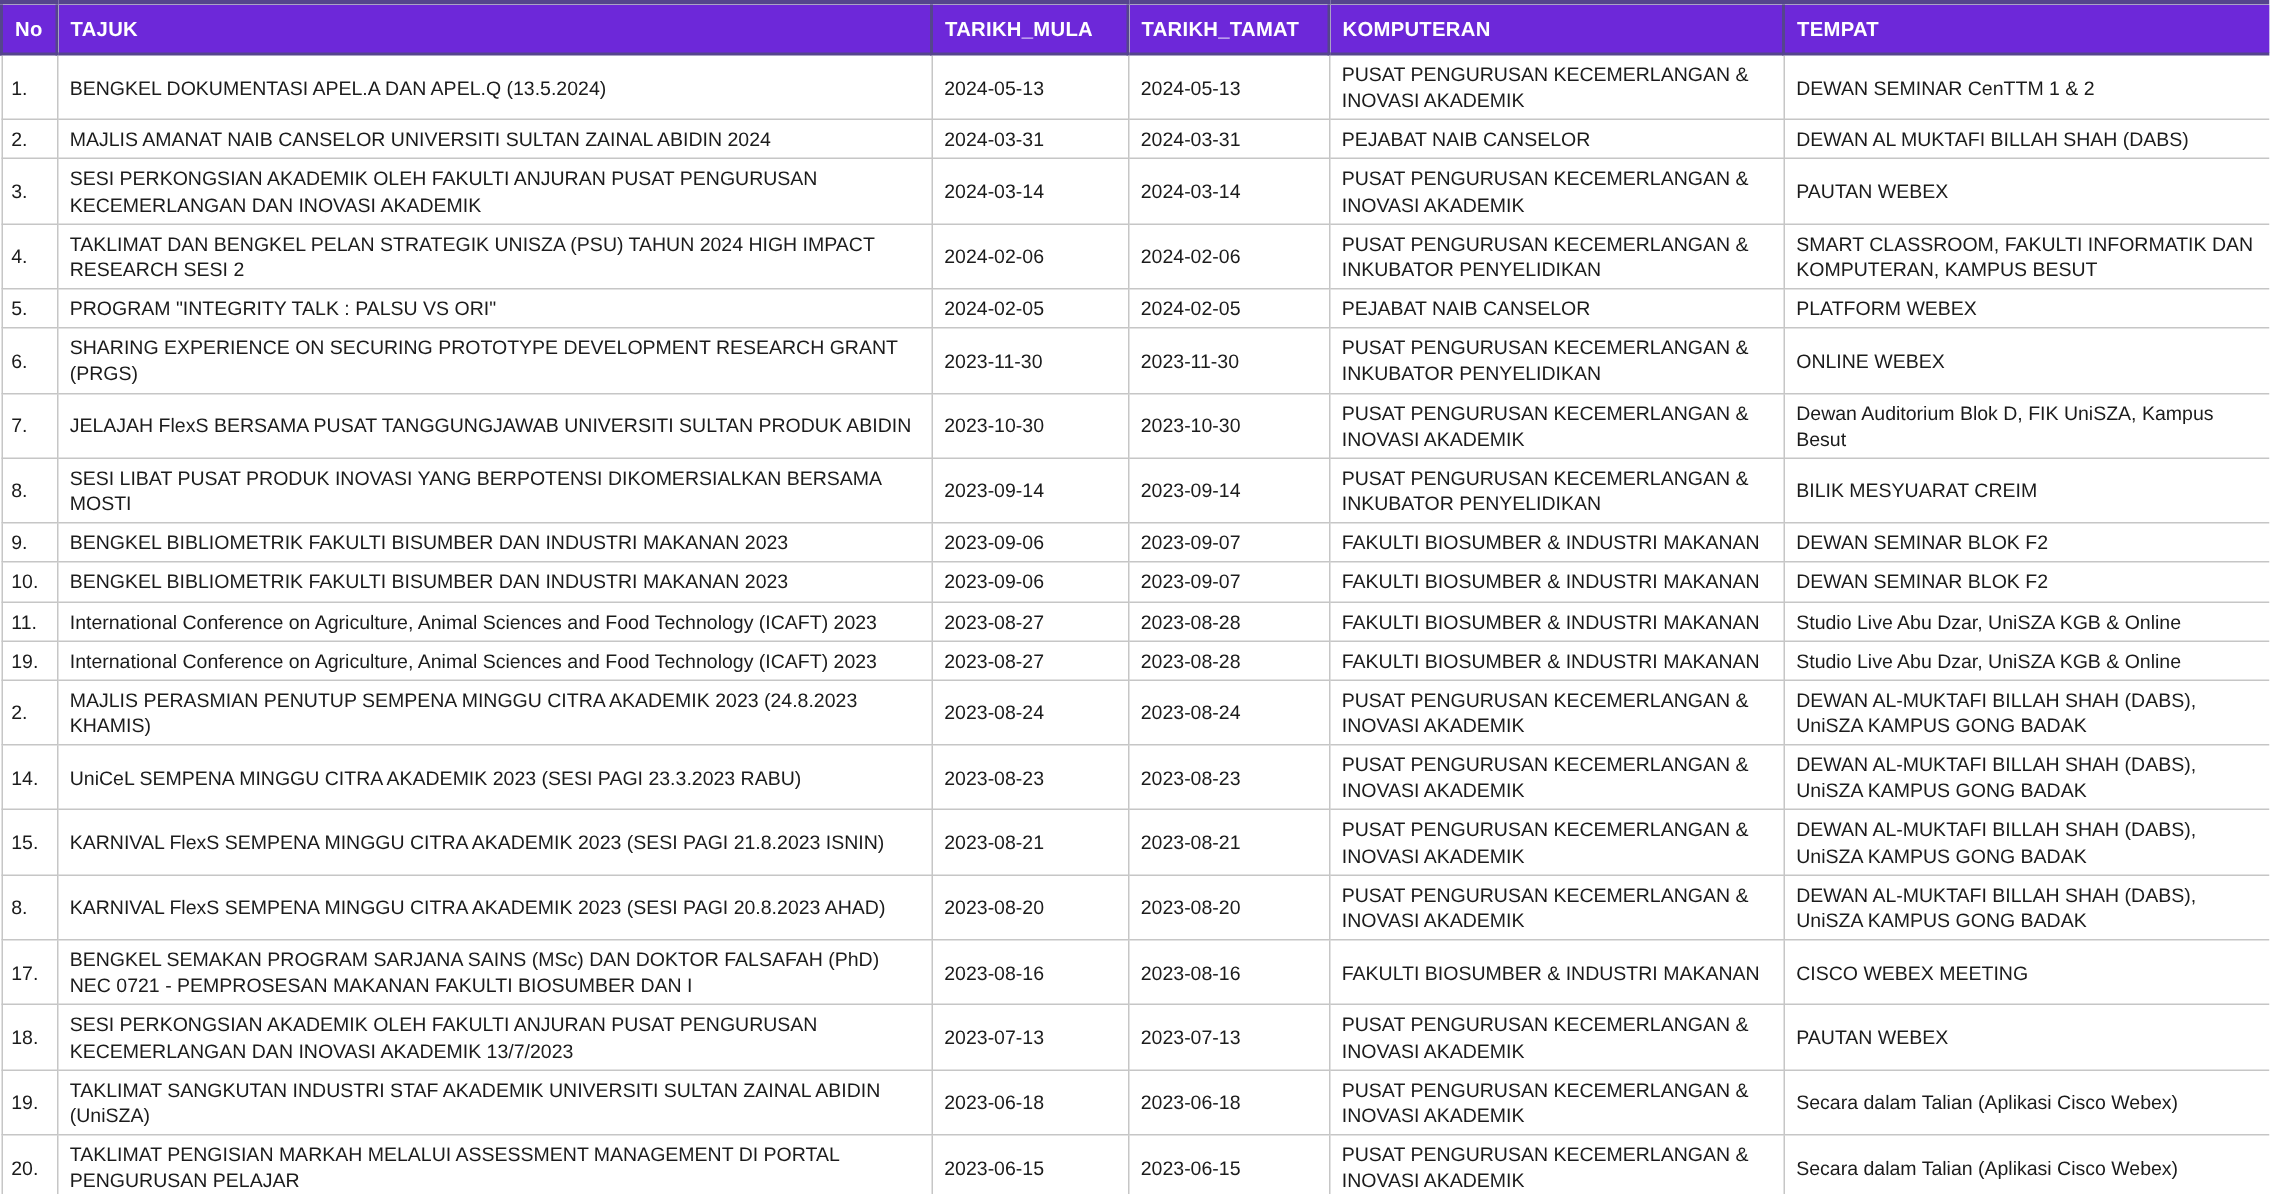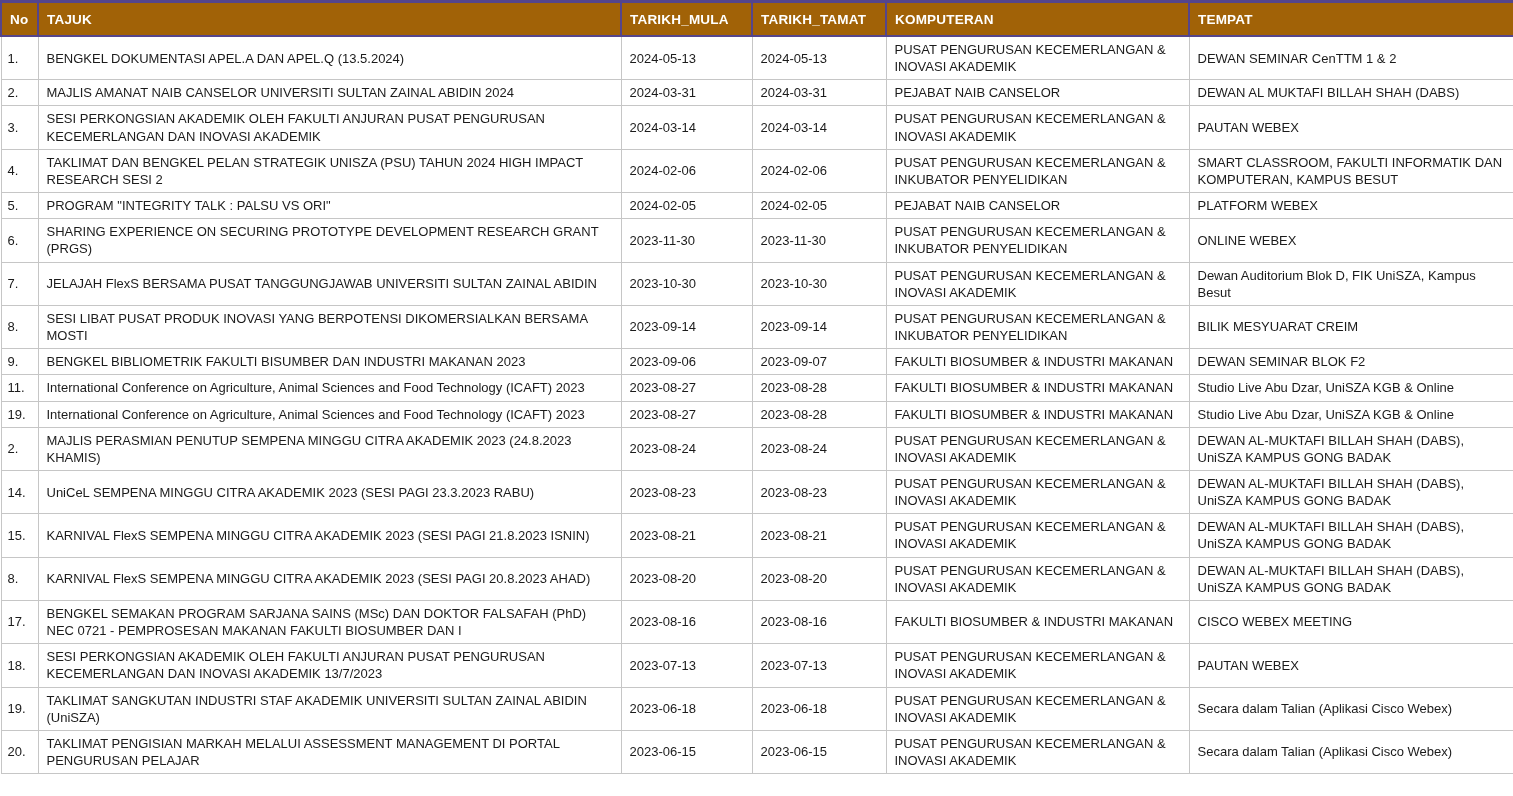--- a/index.html
+++ b/index.html
@@ -14,21 +14,21 @@
     background: #ffffff;
     overflow: hidden;
   }
   table.events {
     width: 1513px;
     table-layout: fixed;
     border-collapse: collapse;
     border-spacing: 0;
   }
   table.events thead th {
-    background: #a16207;
+    background: #6d28d9;
     color: #ffffff;
     font-weight: bold;
     font-size: 13.5px;
     text-align: left;
     vertical-align: middle;
     padding: 9px 8px 8px 8px;
     border: 2px solid #55458c;
     border-top-width: 3px;
     letter-spacing: 0.2px;
     white-space: nowrap;
@@ -126,21 +126,21 @@
         <tr>
           <td class="col-no">6.</td>
           <td class="col-tajuk">SHARING EXPERIENCE ON SECURING PROTOTYPE DEVELOPMENT RESEARCH GRANT (PRGS)</td>
           <td class="col-tarikh-mula">2023-11-30</td>
           <td class="col-tarikh-tamat">2023-11-30</td>
           <td class="col-penganjur">PUSAT PENGURUSAN KECEMERLANGAN &amp; INKUBATOR PENYELIDIKAN</td>
           <td class="col-tempat">ONLINE WEBEX</td>
         </tr>
         <tr>
           <td class="col-no">7.</td>
-          <td class="col-tajuk">JELAJAH FlexS BERSAMA PUSAT TANGGUNGJAWAB UNIVERSITI SULTAN ZAINAL ABIDIN</td>
+          <td class="col-tajuk">JELAJAH FlexS BERSAMA PUSAT TANGGUNGJAWAB UNIVERSITI SULTAN PRODUK ABIDIN</td>
           <td class="col-tarikh-mula">2023-10-30</td>
           <td class="col-tarikh-tamat">2023-10-30</td>
           <td class="col-penganjur">PUSAT PENGURUSAN KECEMERLANGAN &amp; INOVASI AKADEMIK</td>
           <td class="col-tempat">Dewan Auditorium Blok D, FIK UniSZA, Kampus Besut</td>
         </tr>
         <tr>
           <td class="col-no">8.</td>
           <td class="col-tajuk">SESI LIBAT PUSAT PRODUK INOVASI YANG BERPOTENSI DIKOMERSIALKAN BERSAMA MOSTI</td>
           <td class="col-tarikh-mula">2023-09-14</td>
           <td class="col-tarikh-tamat">2023-09-14</td>
@@ -149,20 +149,28 @@
         </tr>
         <tr>
           <td class="col-no">9.</td>
           <td class="col-tajuk">BENGKEL BIBLIOMETRIK FAKULTI BISUMBER DAN INDUSTRI MAKANAN 2023</td>
           <td class="col-tarikh-mula">2023-09-06</td>
           <td class="col-tarikh-tamat">2023-09-07</td>
           <td class="col-penganjur">FAKULTI BIOSUMBER &amp; INDUSTRI MAKANAN</td>
           <td class="col-tempat">DEWAN SEMINAR BLOK F2</td>
         </tr>
         <tr>
+          <td class="col-no">10.</td>
+          <td class="col-tajuk">BENGKEL BIBLIOMETRIK FAKULTI BISUMBER DAN INDUSTRI MAKANAN 2023</td>
+          <td class="col-tarikh-mula">2023-09-06</td>
+          <td class="col-tarikh-tamat">2023-09-07</td>
+          <td class="col-penganjur">FAKULTI BIOSUMBER &amp; INDUSTRI MAKANAN</td>
+          <td class="col-tempat">DEWAN SEMINAR BLOK F2</td>
+        </tr>
+        <tr>
           <td class="col-no">11.</td>
           <td class="col-tajuk">International Conference on Agriculture, Animal Sciences and Food Technology (ICAFT) 2023</td>
           <td class="col-tarikh-mula">2023-08-27</td>
           <td class="col-tarikh-tamat">2023-08-28</td>
           <td class="col-penganjur">FAKULTI BIOSUMBER &amp; INDUSTRI MAKANAN</td>
           <td class="col-tempat">Studio Live Abu Dzar, UniSZA KGB &amp; Online</td>
         </tr>
         <tr>
           <td class="col-no">19.</td>
           <td class="col-tajuk">International Conference on Agriculture, Animal Sciences and Food Technology (ICAFT) 2023</td>

